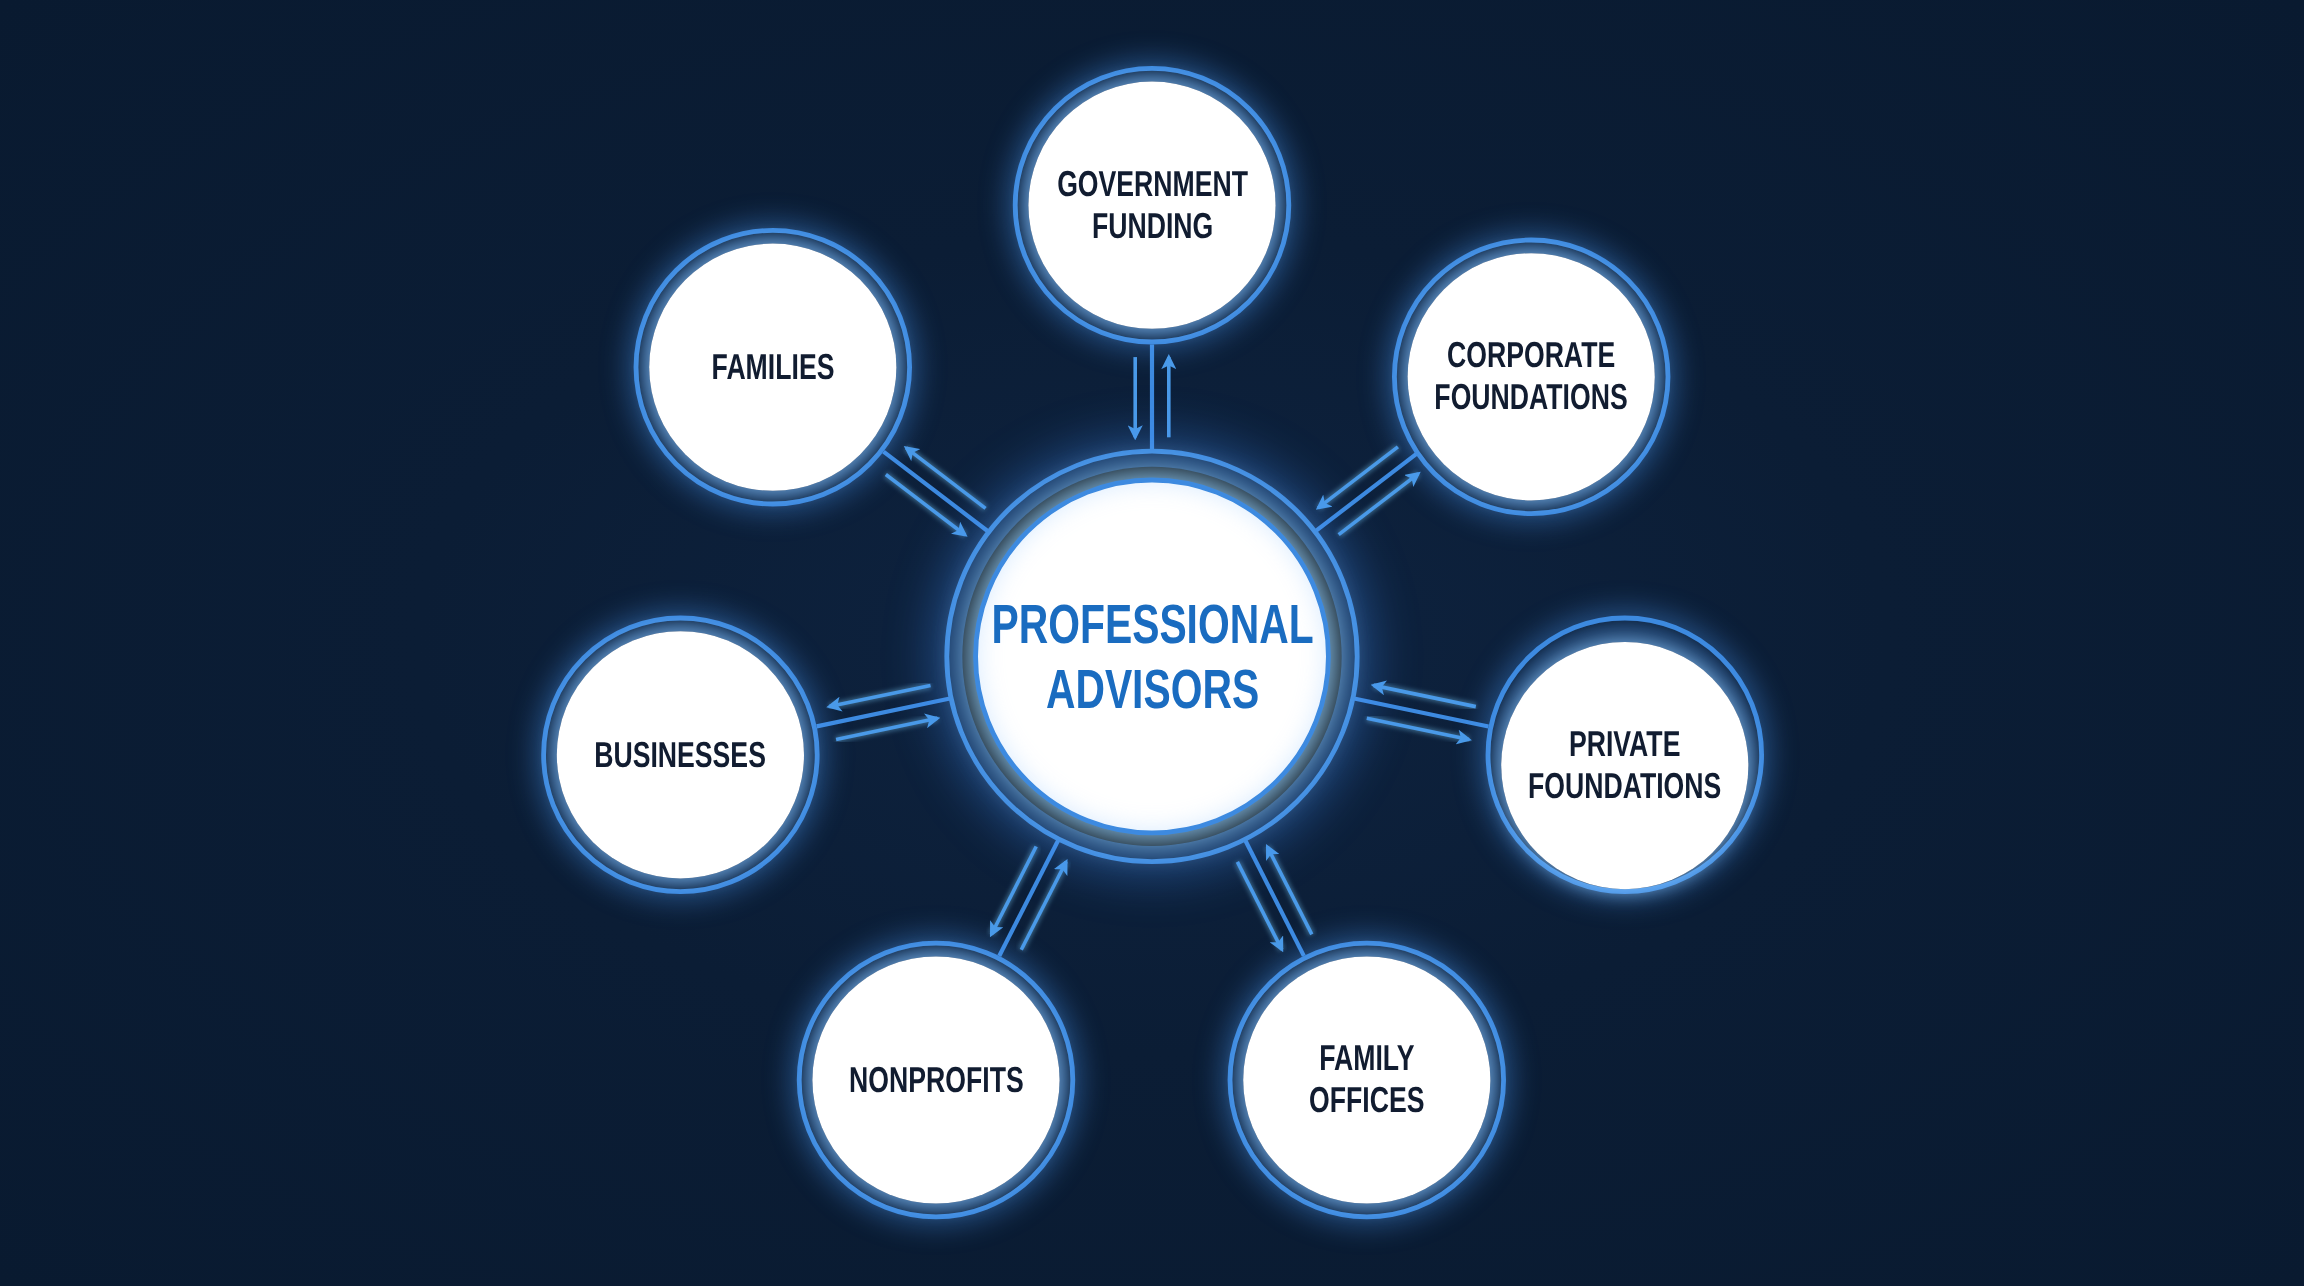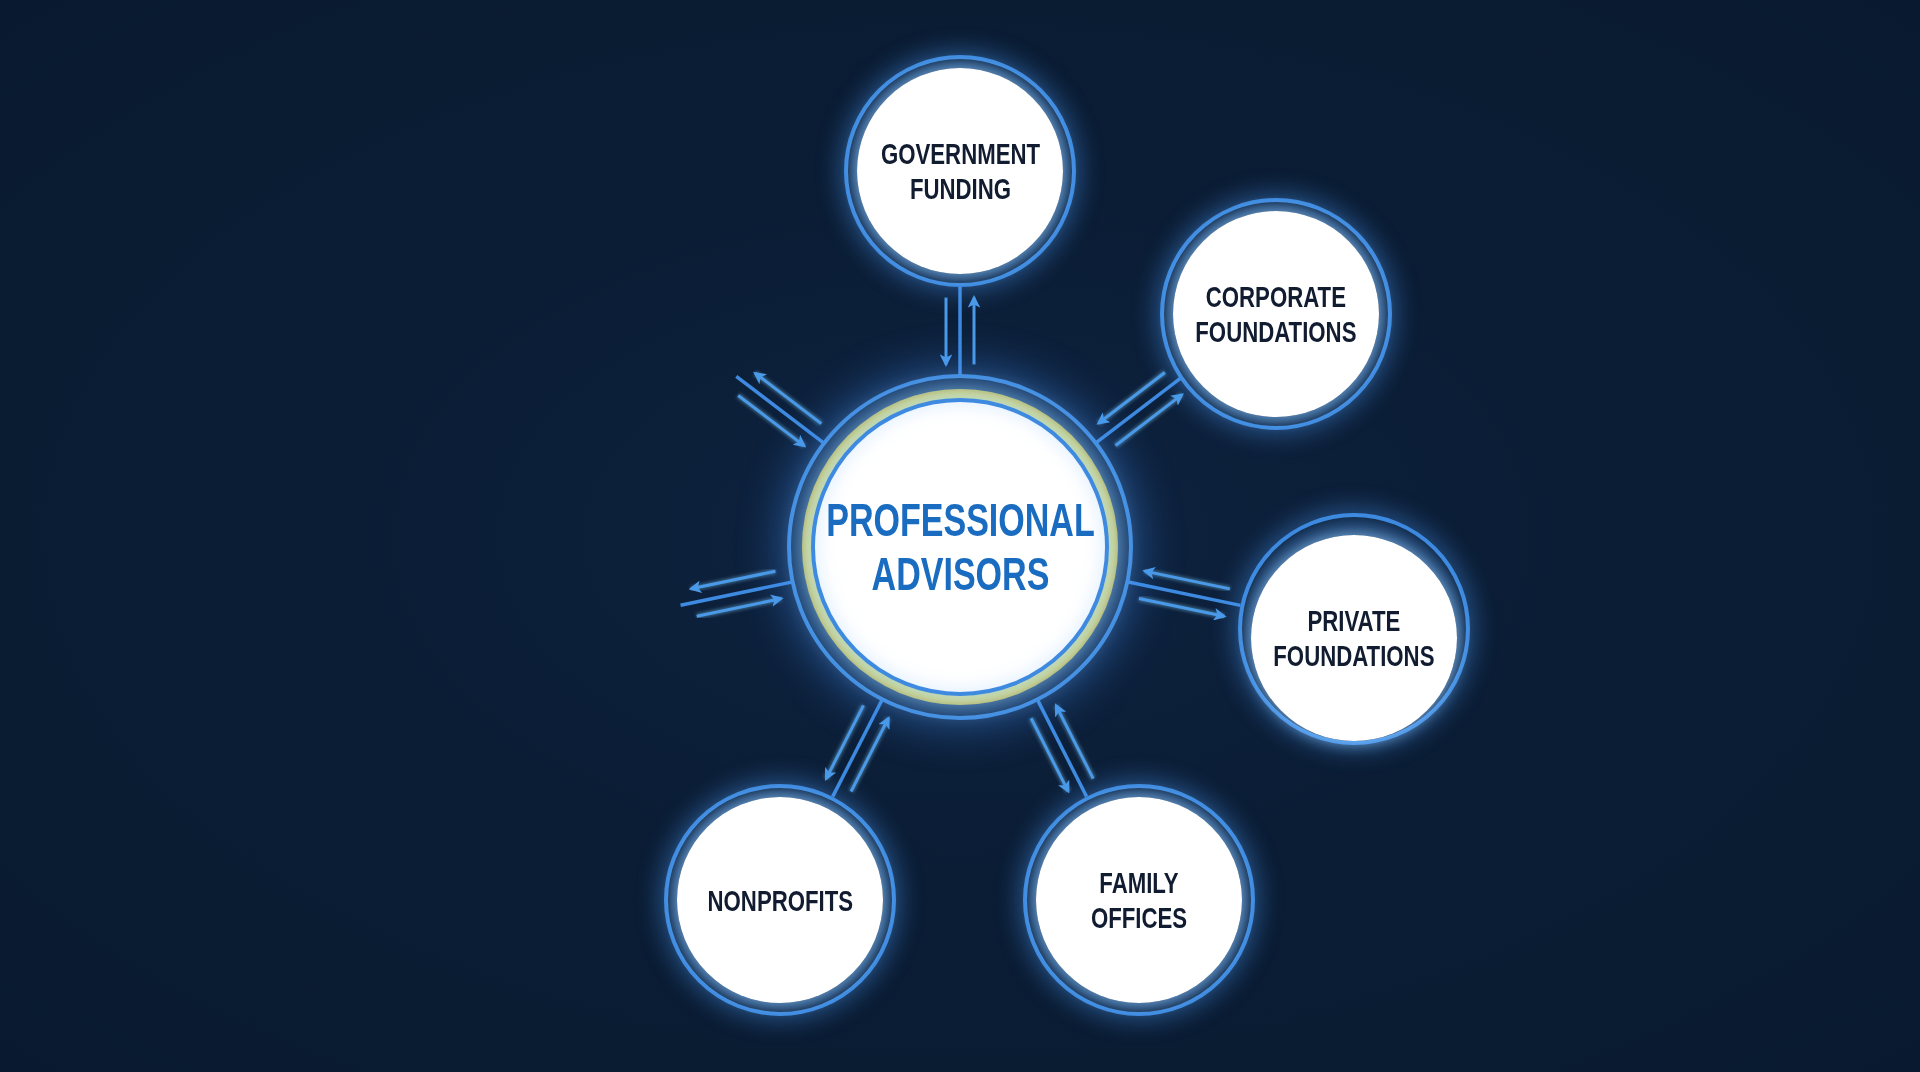--- a/index.html
+++ b/index.html
@@ -33,21 +33,21 @@
     transform: scaleX(0.74); letter-spacing:0px; white-space:pre-line;
   }
   .center-ring {
     width:346px; height:346px; margin-left:-173px; margin-top:-173px;
     background:#163866;
     border:4px solid #3d8ae0;
     box-shadow: 0 0 40px 10px rgba(70,150,255,0.35);
   }
   .center-mid {
     width:316px; height:316px; border-radius:50%;
-    background:#fde047;
+    background:#000000;
     display:flex; align-items:center; justify-content:center;
     box-shadow: inset 0 0 10px rgba(0,0,0,0.4);
   }
   .center-inner {
     width:298px; height:298px; border-radius:50%;
     background:#ffffff;
     border:4px solid #3d8ae0;
     box-sizing:border-box;
     box-shadow: 0 0 26px 8px rgba(150,210,255,0.85), inset 0 0 20px rgba(170,210,255,0.45);
     display:flex; align-items:center; justify-content:center; text-align:center;
@@ -166,14 +166,24 @@
     </div>
   </div>
 
   <div class="node sat-ring" style="left:1139px; top:900px;">
     <div class="sat-inner">
       <span class="sat-label">FAMILY
 OFFICES</span>
     </div>
   </div>
 
+  <div class="node sat-ring" style="left:567px; top:629px;">
+    <div class="sat-inner">
+      <span class="sat-label">BUSINESSES</span>
+    </div>
+  </div>
 
+  <div class="node sat-ring" style="left:644px; top:306px;">
+    <div class="sat-inner">
+      <span class="sat-label">FAMILIES</span>
+    </div>
+  </div>
 </div>
 
 </body></html>

